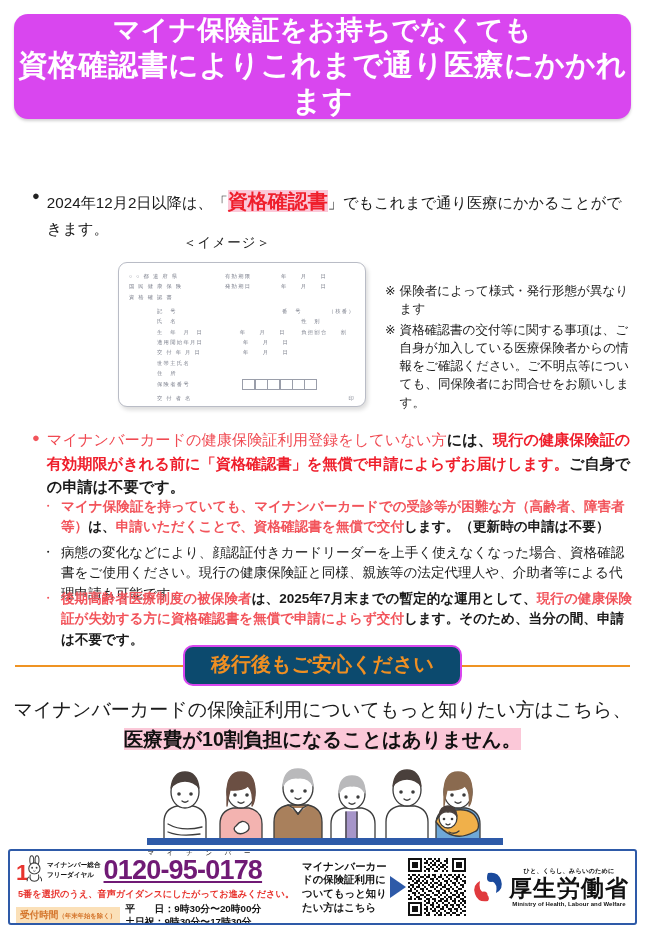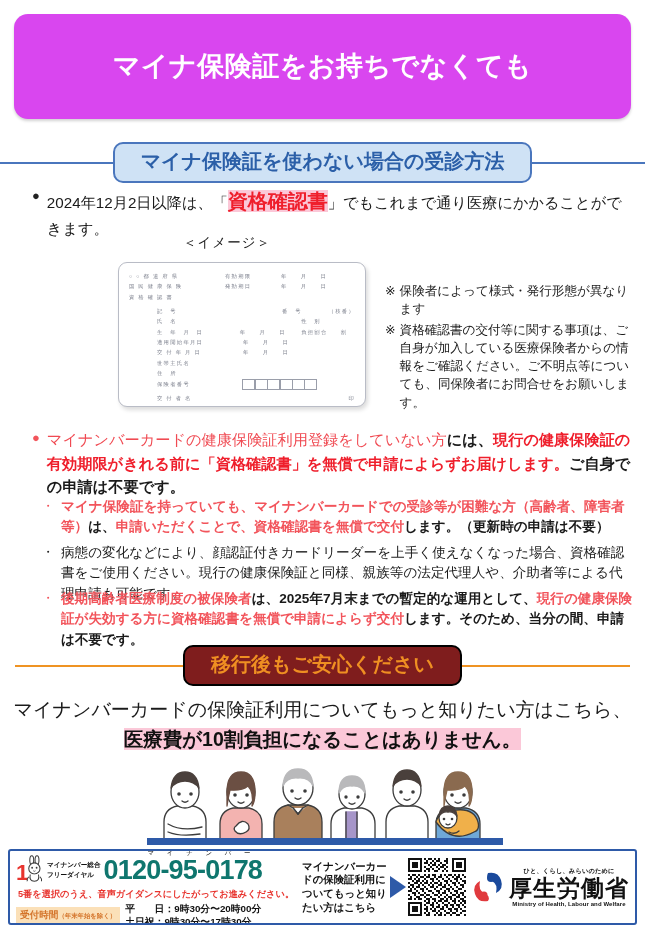--- a/index.html
+++ b/index.html
@@ -29,21 +29,21 @@
   
   .sec-head{position:absolute;left:0;width:645px;display:flex;align-items:center;justify-content:center;}
   .sec-rule{height:2px;flex:0 0 auto;}
   .sec-rule.blue{background:#4a76bd;}
   .sec-rule.orange{background:#ef9323;}
   .pill{
     border-radius:10px;padding:5px 26px 7px;
     font-weight:bold;font-size:20px;white-space:nowrap;line-height:1.25;
   }
   .pill.blue{background:#cfe2f5;border:2px solid #4a76bd;color:#2b5fa8;}
-  .pill.orange{background:#7f1d1d;border:2px solid #000000;color:#ef8f22;}
+  .pill.orange{background:#0c4a6e;border:2px solid #d946ef;color:#ef8f22;}
 
   
   .blk{position:absolute;}
   .bullet-row{display:flex;align-items:flex-start;}
   .dot{flex:0 0 auto;font-size:13px;line-height:1.55;margin-right:7px;}
   .dot.red{color:#f2545b;}
   .dot.dark{color:#222;}
   .txt{font-size:15.2px;line-height:1.55;color:#1a1a1a;}
   .txt.small{font-size:13.6px;line-height:1.5;}
   .red{color:#f04a52;}
@@ -96,21 +96,21 @@
   .footer-inner{display:flex;height:100%;align-items:stretch;}
   .f-left{width:286px;padding:4px 0 0 6px;box-sizing:border-box;position:relative;}
   .tel-row{display:flex;align-items:center;}
   .mascot{width:30px;height:30px;flex:0 0 auto;margin-right:1px;}
   .dial-lbl{font-size:6.6px;line-height:1.5;color:#111;font-weight:bold;margin-right:3px;white-space:nowrap;}
   .tel-wrap{position:relative;}
   .tel-ruby{
     position:absolute;top:-8px;left:44px;width:140px;
     font-size:6.4px;letter-spacing:5.5px;color:#111;white-space:nowrap;
   }
-  .tel{font-size:27px;font-weight:bold;letter-spacing:-.8px;color:#0f766e;line-height:1;}
+  .tel{font-size:27px;font-weight:bold;letter-spacing:-.8px;color:#701a75;line-height:1;text-decoration:underline;}
   .f-note{font-size:9.2px;font-weight:bold;color:#e8342e;margin:3px 0 2px 2px;white-space:nowrap;}
   .hours-row{display:flex;align-items:center;}
   .hours-badge{
     background:#fbe0b8;color:#d4742a;font-weight:bold;font-size:9.6px;
     padding:2px 4px;white-space:nowrap;margin-right:5px;
   }
   .hours-badge small{font-size:6.4px;font-weight:bold;}
   .hours-txt{font-size:9.8px;font-weight:bold;line-height:1.32;color:#111;white-space:nowrap;}
   .f-mid{width:92px;font-size:10.4px;font-weight:bold;line-height:1.32;color:#111;
          display:flex;align-items:center;padding-left:6px;box-sizing:border-box;}
@@ -122,27 +122,23 @@
   .logo-main{font-size:23px;font-weight:bold;color:#111;letter-spacing:1px;line-height:1.08;}
   .logo-en{font-size:6px;font-weight:bold;color:#111;letter-spacing:.1px;}
 </style>
 </head>
 <body>
 
 <div class="page">
 
   <div class="title-banner">
     <div class="title-line l1">マイナ保険証をお持ちでなくても</div>
-  </div>
-
-  <div class="sec-head" style="top:142px;">
-    <div class="sec-rule blue" style="width:122px;"></div>
-    <div class="pill blue">マイナ保険証を使わない場合の受診方法</div>
-    <div class="sec-rule blue" style="width:122px;"></div>
-  </div>
+    <div class="title-line l2">資格確認書によりこれまで通り医療にかかれます</div>
+  </div>
+
 
   <div class="blk" style="left:32px;top:186px;width:590px;">
     <div class="bullet-row">
       <span class="dot dark">●</span>
       <span class="txt">
         <span>2024年12月2日以降は、「</span><span class="b hl-pink" style="color:#ef1f2c;font-size:20px;">資格確認書</span><span>」でもこれまで通り医療にかかることができます。</span>
       </span>
     </div>
   </div>
 

